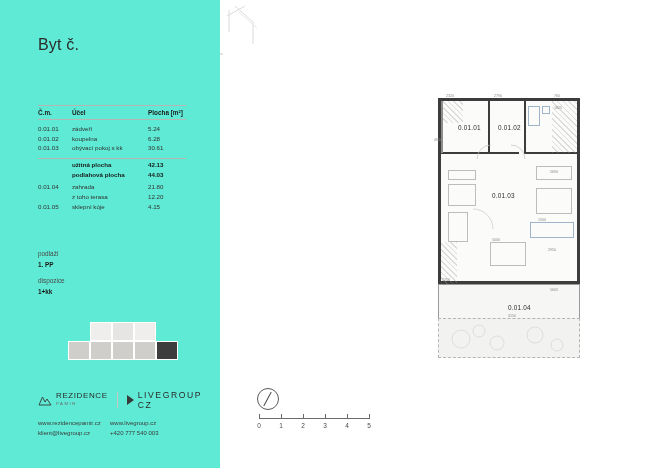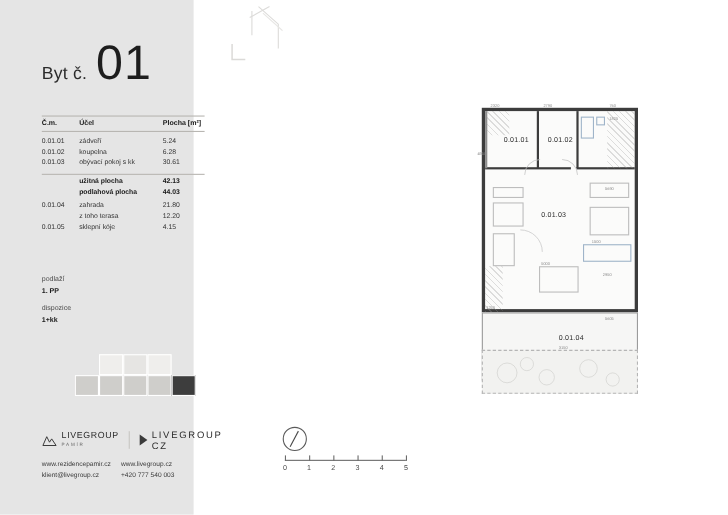--- a/index.html
+++ b/index.html
@@ -18,23 +18,23 @@
     position: relative;
     width: 662px;
     height: 468px;
   }
 
   
   .left-panel {
     position: absolute;
     left: 0;
     top: 0;
-    width: 176px;
+    width: 220px;
     height: 468px;
-    background: #e5e5e5;
+    background: #5eead4;
   }
   .title-row {
     position: absolute;
     left: 38px;
     top: 36px;
     display: flex;
     align-items: baseline;
   }
   .title-label {
     font-size: 16px;
@@ -333,21 +333,20 @@
     <path d="M22 12 L40 2" fill="none" stroke="#b9b7b3" stroke-width="1"></path>
     <path d="M24 6 L24 28" fill="none" stroke="#b9b7b3" stroke-width="1"></path>
     <path d="M6 36 L6 50 L18 50" fill="none" stroke="#b9b7b3" stroke-width="1.4"></path>
     <path d="M34 8 L52 24" fill="none" stroke="#cfcdc9" stroke-width="1"></path>
   </svg>
 
   <div class="left-panel">
 
     <div class="title-row">
       <span class="title-label">Byt č.</span>
-      <span class="title-number">01</span>
     </div>
 
     <div class="table">
       <div class="rule"></div>
 
       <div class="thead bold">
         <span class="c-code">Č.m.</span>
         <span class="c-use">Účel</span>
         <span class="c-area">Plocha [m²]</span>
       </div>
@@ -429,21 +428,21 @@
         <div class="fl dark"></div>
       </div>
     </div>
 
     <div class="logos">
       <div class="logo-rez">
         <svg class="logo-mark" viewBox="0 0 14 12">
           <path d="M1 11 L4.5 3 L7 8 L9 5 L13 11 Z" fill="none" stroke="#3a3a3a" stroke-width="0.9"></path>
         </svg>
         <div class="logo-rez-text">
-          <div class="l1">LIVEGROUP</div>
+          <div class="l1">REZIDENCE</div>
           <div class="l2">PAMÍR</div>
         </div>
       </div>
       <div class="logo-sep"></div>
       <div class="logo-live">
         <span class="live-tri"></span>
         <span>LIVEGROUP CZ</span>
       </div>
     </div>
 

